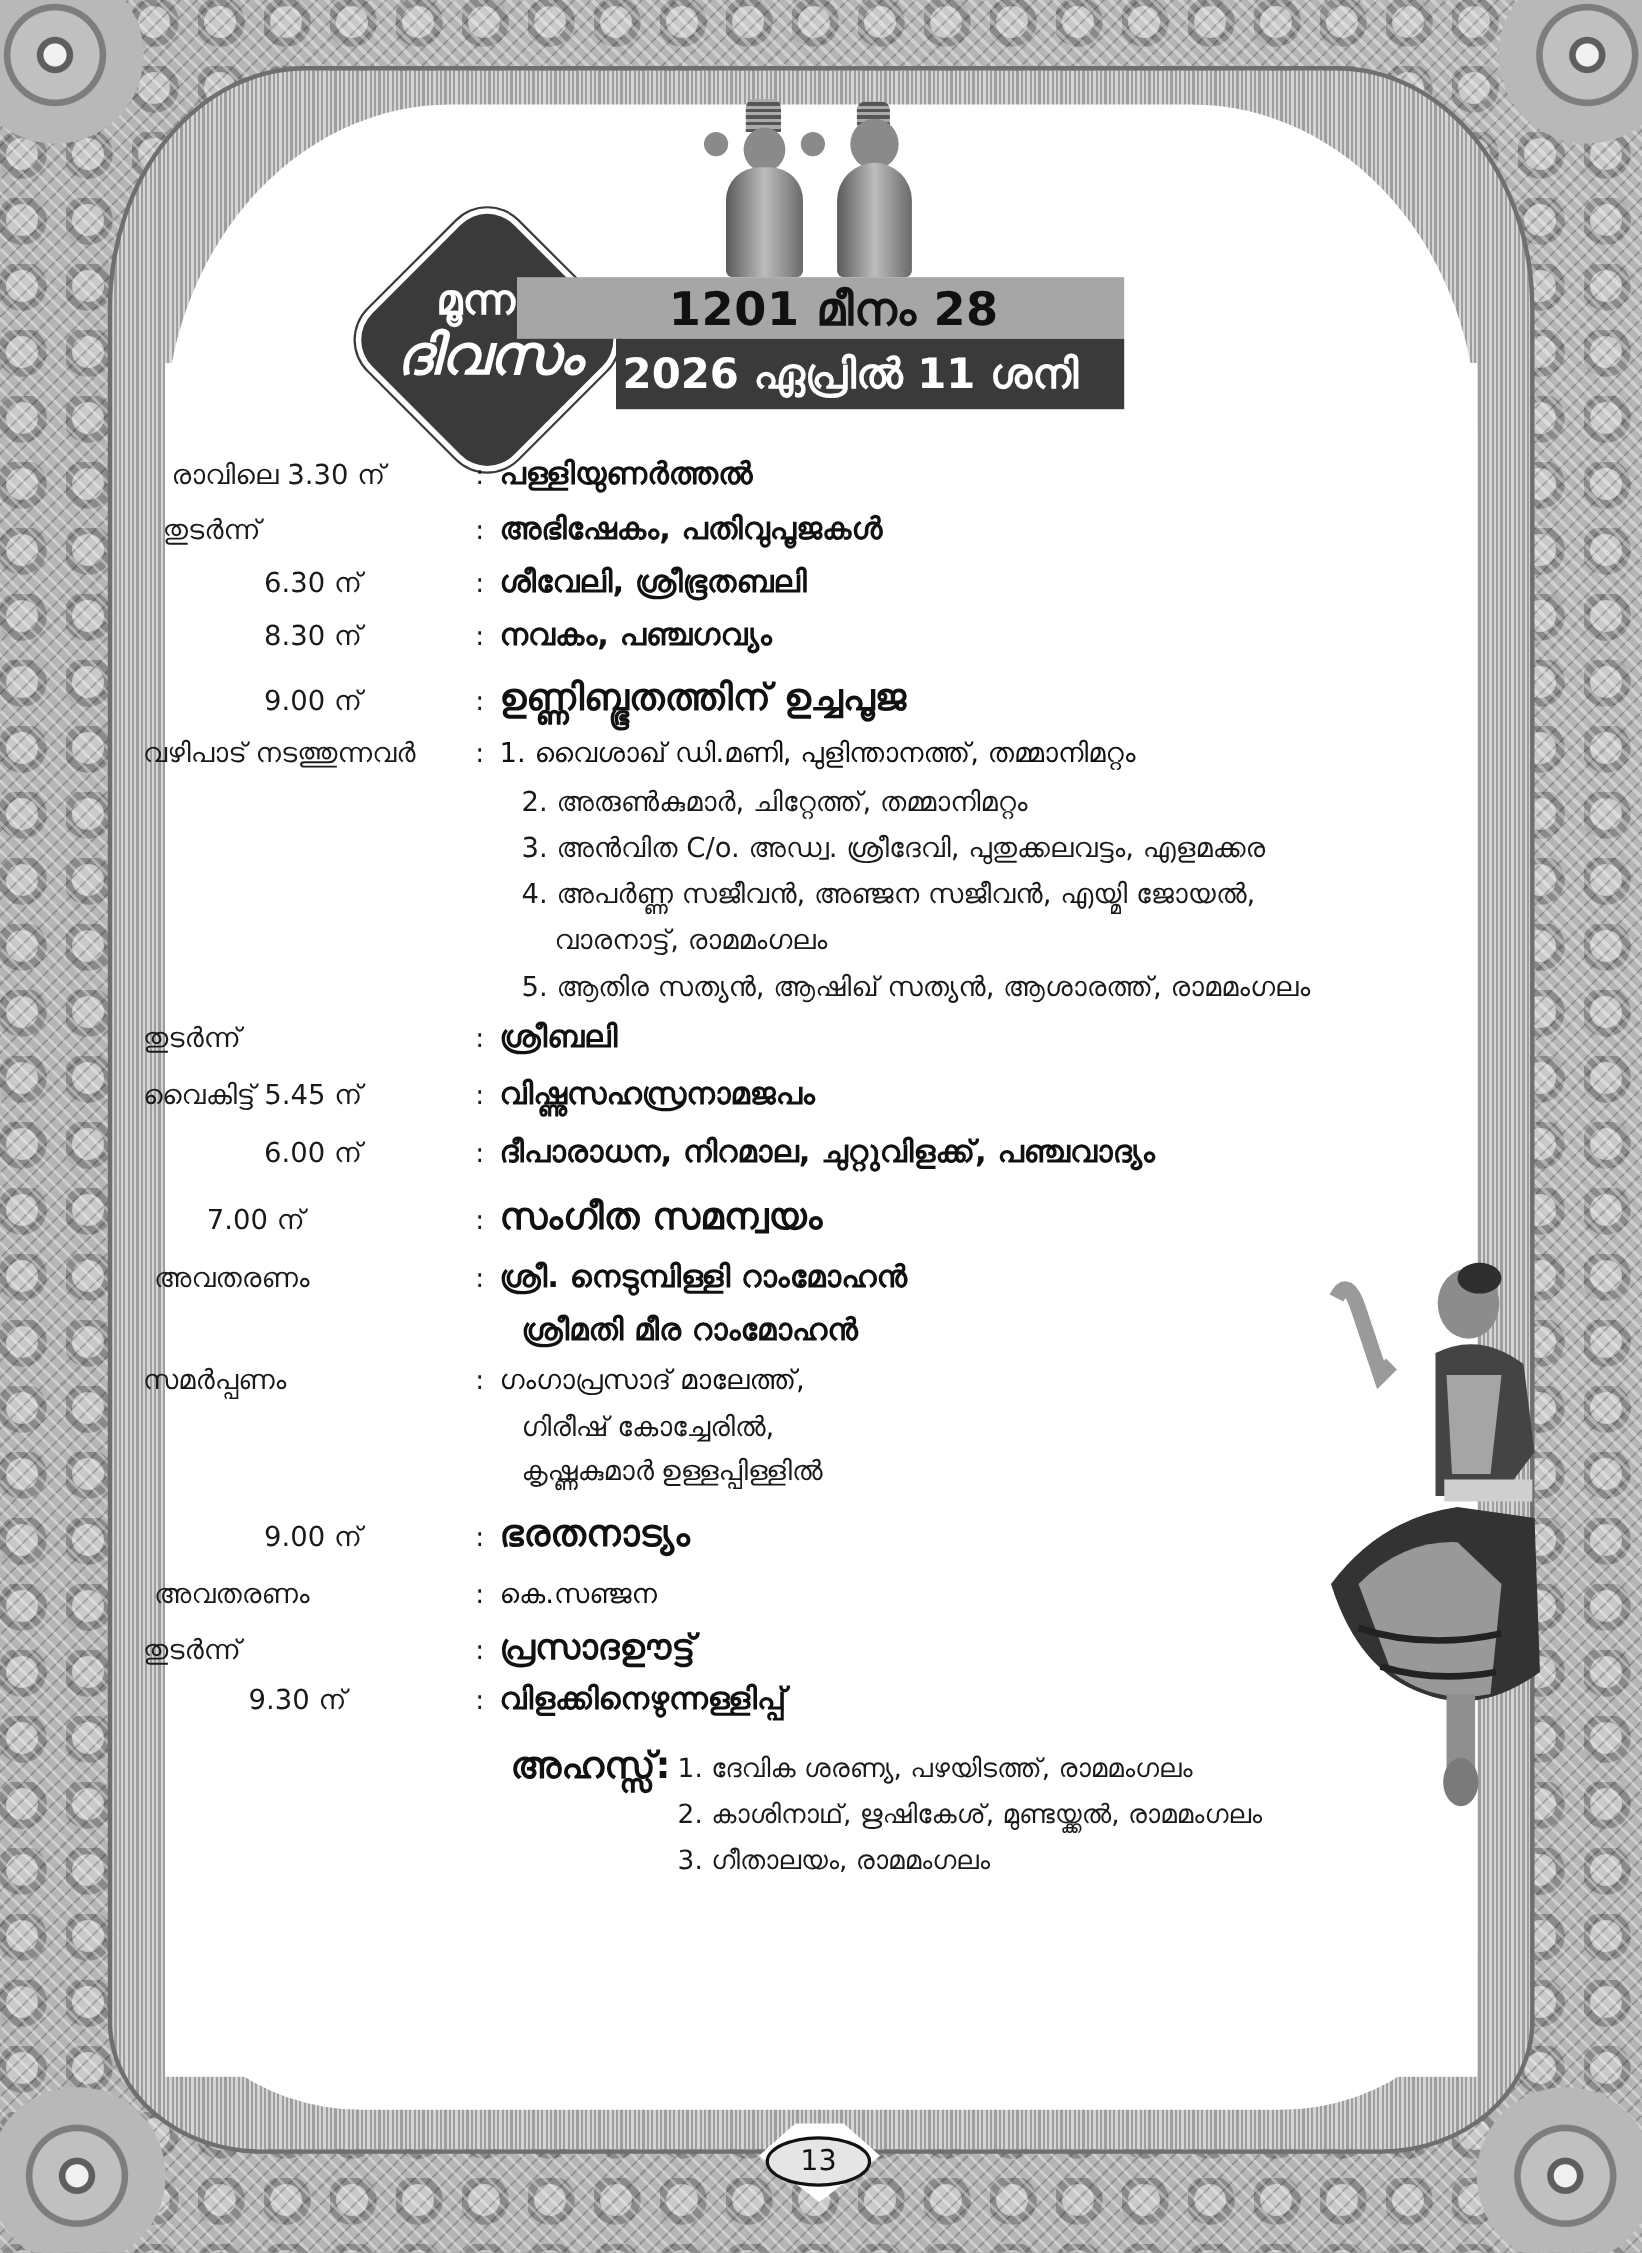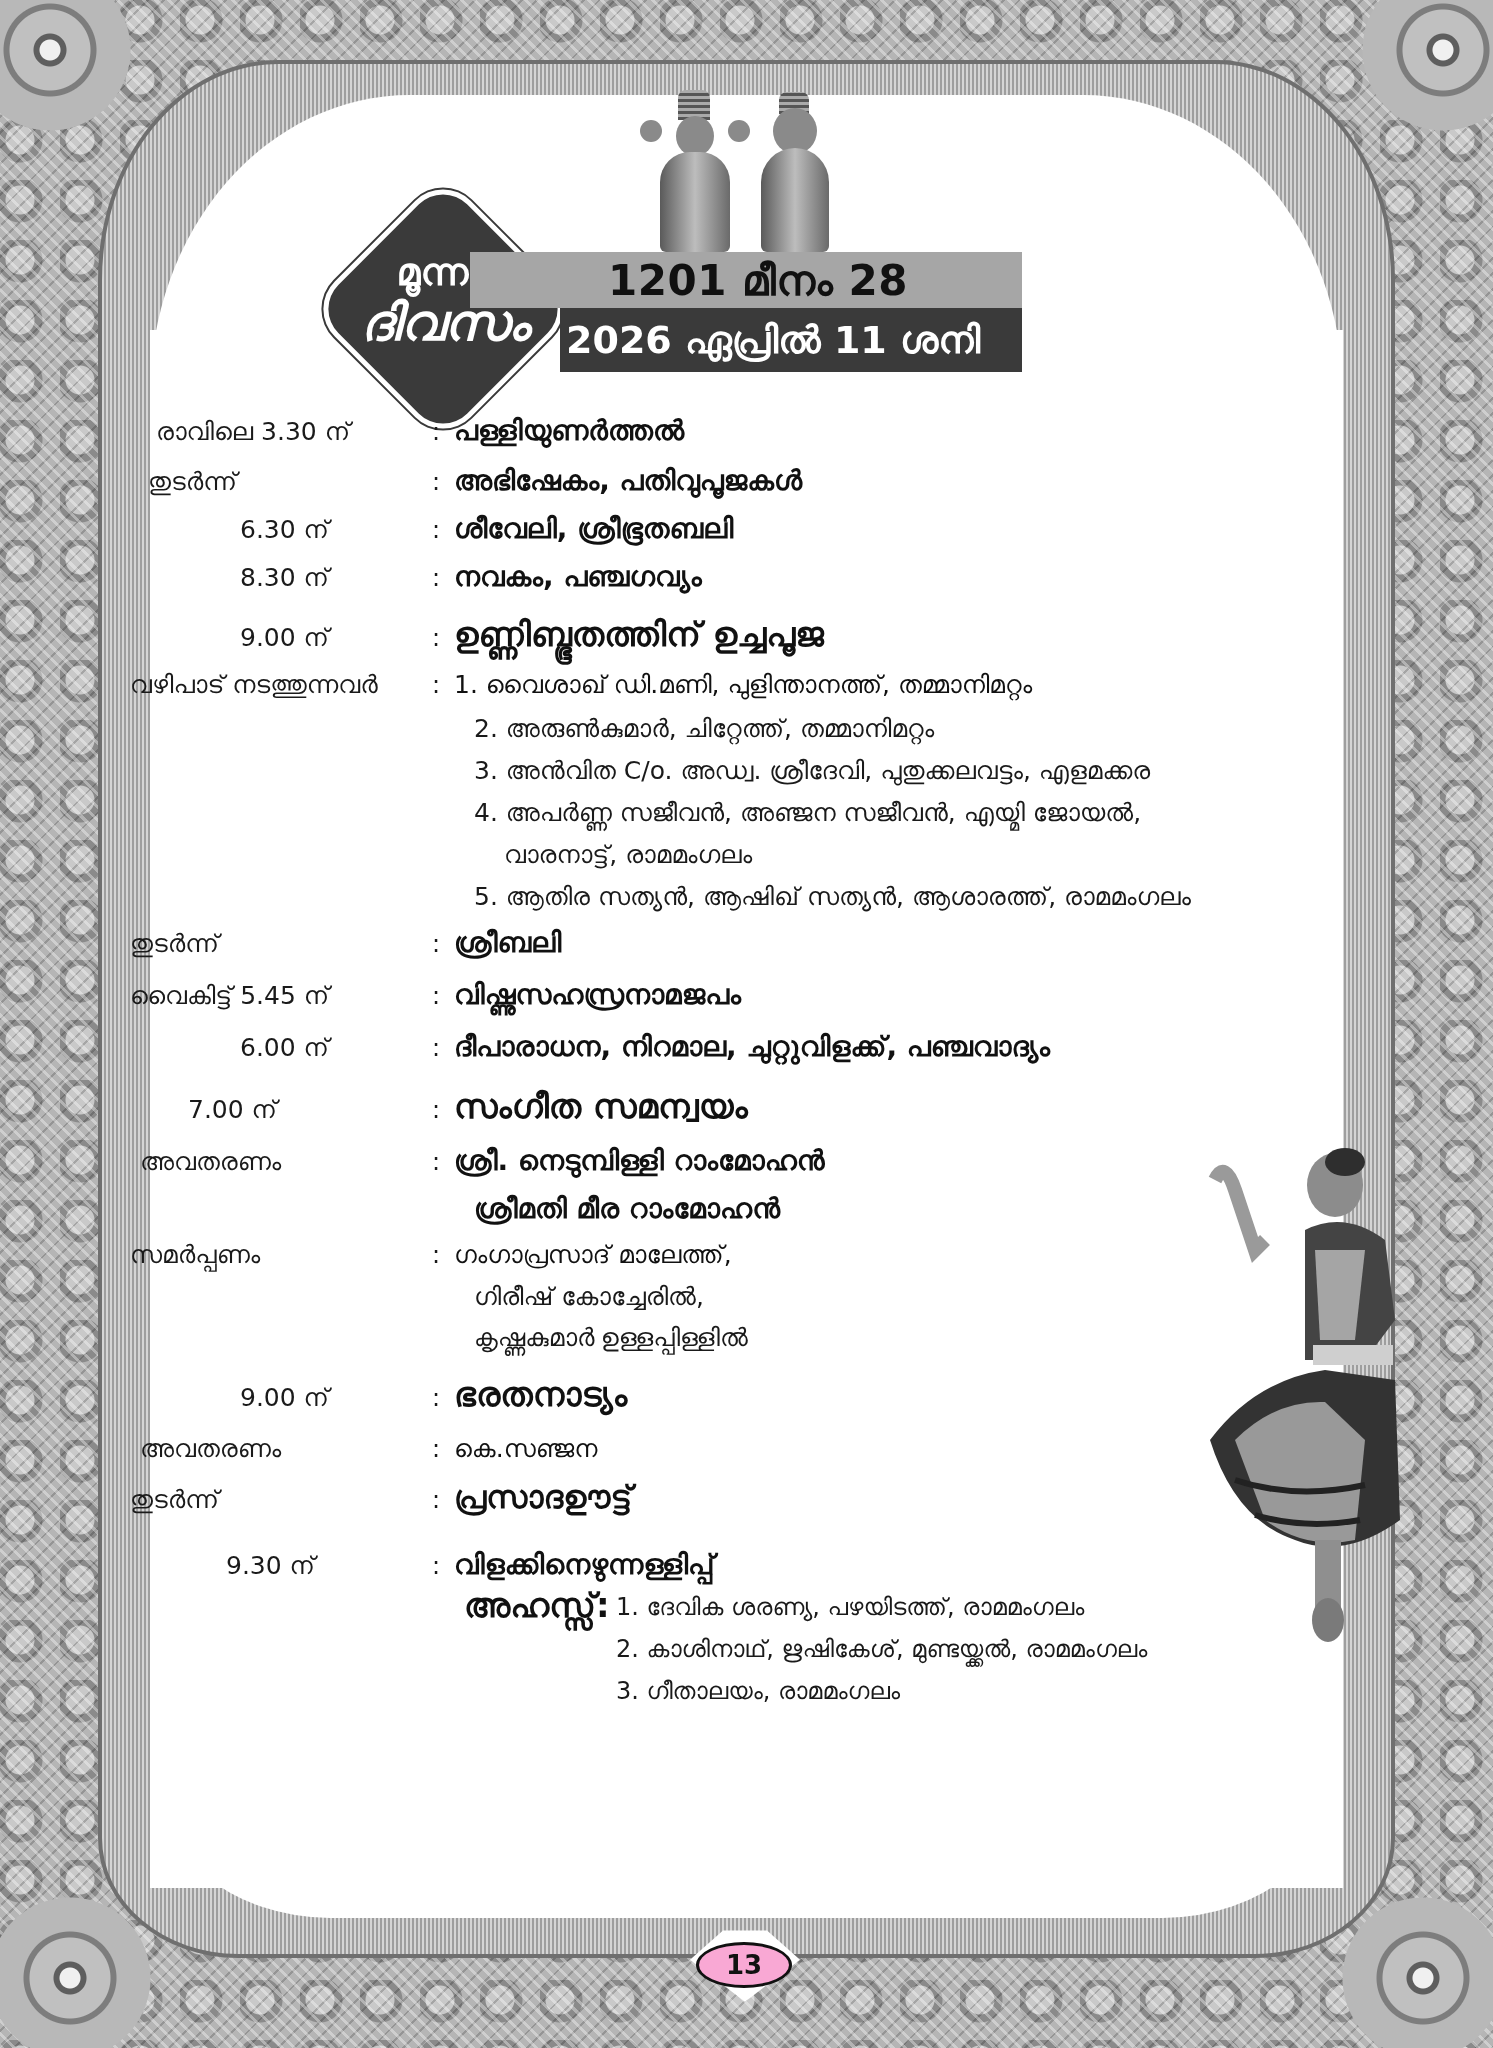--- a/index.html
+++ b/index.html
@@ -85,23 +85,23 @@
   .dancer {
     position: absolute; left: 1195px; top: 1140px; width: 225px; height: 510px;
   }
 
   .ahass-block { position: absolute; left: 464px; top: 1585px; }
   .ahass-label { position: absolute; left: 0; top: 0; font-size: 34px; font-weight: bold; white-space: nowrap; }
   .ahass-item { position: absolute; left: 152px; font-size: 24px; white-space: nowrap; color: #1a1a1a; }
 
   .page-number {
     position: absolute; left: 696px; top: 1942px; width: 96px; height: 46px;
-    background: #f9a8d4; border: 3px solid #111; border-radius: 50%;
+    background: #e5e5e5; border: 3px solid #111; border-radius: 50%;
     display: flex; align-items: center; justify-content: center;
-    font-size: 26px; font-weight: bold; color: #111;
+    font-size: 26px; font-weight: normal; color: #111;
   }
   .page-number-diamond {
     position: absolute; left: 690px; top: 1922px; width: 110px; height: 84px;
     background: #fff;
     clip-path: polygon(0 45%, 30% 10%, 70% 10%, 100% 45%, 50% 95%);
   }
 </style>
 </head>
 <body>
 
@@ -219,21 +219,21 @@
   <div class="row" style="position:absolute;top:1020px;">
     <span class="time" style="padding-left:20px;">അവതരണം</span>
     <span class="colon" style="margin-left:-22px;">:</span>
     <span class="event normal">കെ.സഞ്ജന</span>
   </div>
   <div class="row" style="position:absolute;top:1064px;">
     <span class="time" style="padding-left:10px;">തുടർന്ന്</span>
     <span class="colon" style="margin-left:-22px;">:</span>
     <span class="event large" style="font-size:32px;">പ്രസാദഊട്ട്</span>
   </div>
-  <div class="row" style="position:absolute;top:1114px;margin-top:20px;">
+  <div class="row" style="position:absolute;top:1114px;">
     <span class="time" style="padding-left:106px;">9.30 ന്</span>
     <span class="colon" style="margin-left:-22px;">:</span>
     <span class="event">വിളക്കിനെഴുന്നള്ളിപ്പ്</span>
   </div>
 </div>
 
 <svg class="dancer" viewBox="0 0 225 510">
   <ellipse cx="140" cy="45" rx="28" ry="32" fill="#8c8c8c"></ellipse>
   <ellipse cx="150" cy="22" rx="20" ry="14" fill="#2e2e2e"></ellipse>
   <path d="M20 40 Q30 20 40 50 L60 110 L70 100" stroke="#9a9a9a" stroke-width="14" fill="none"></path>

